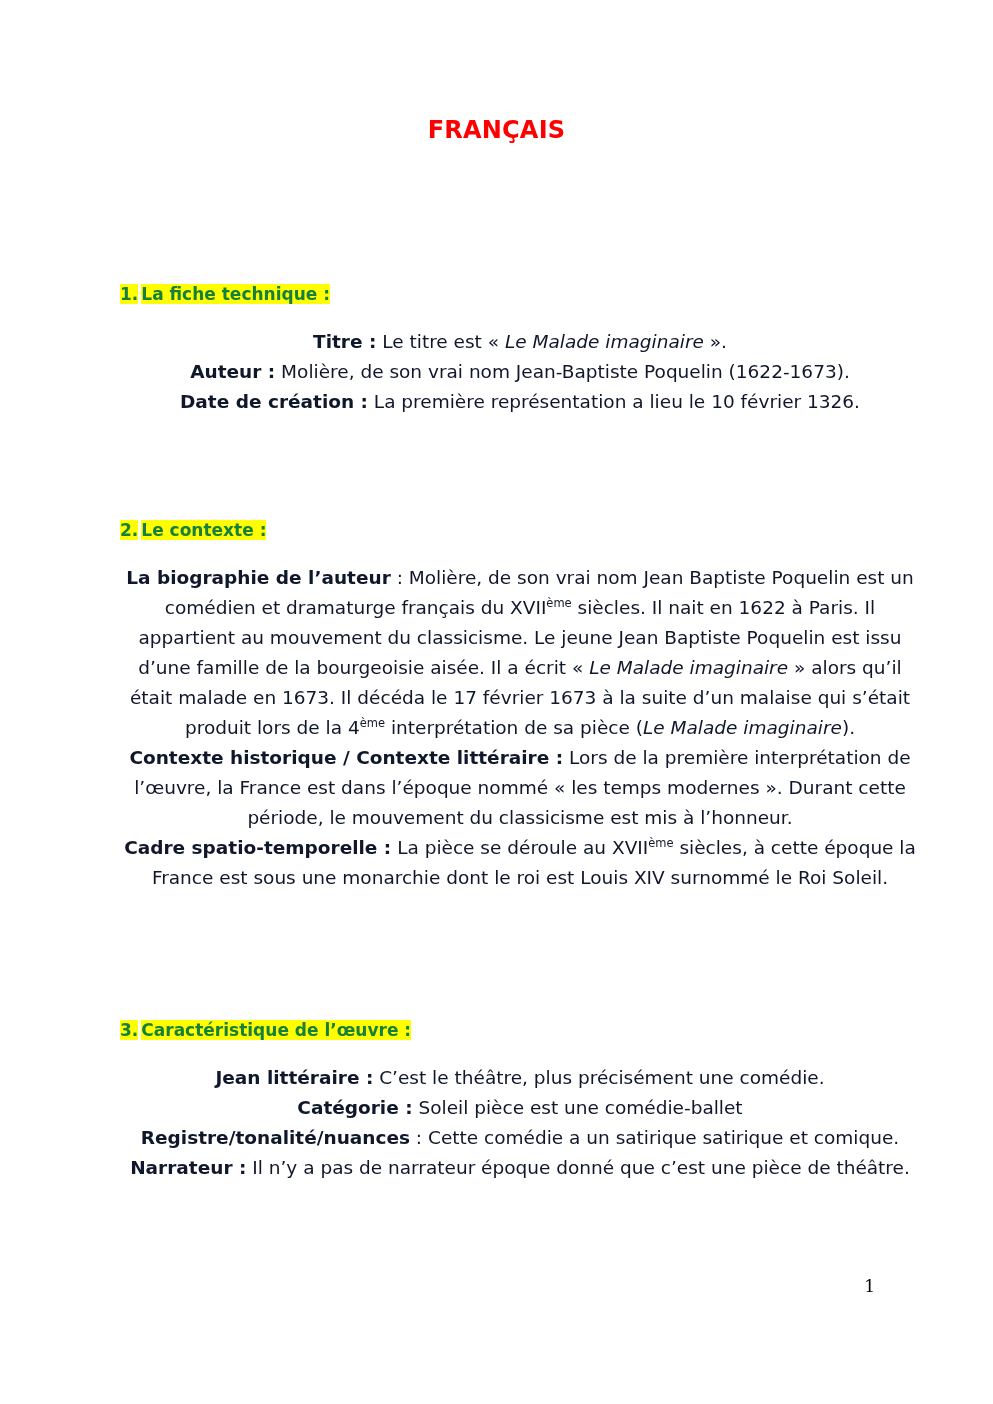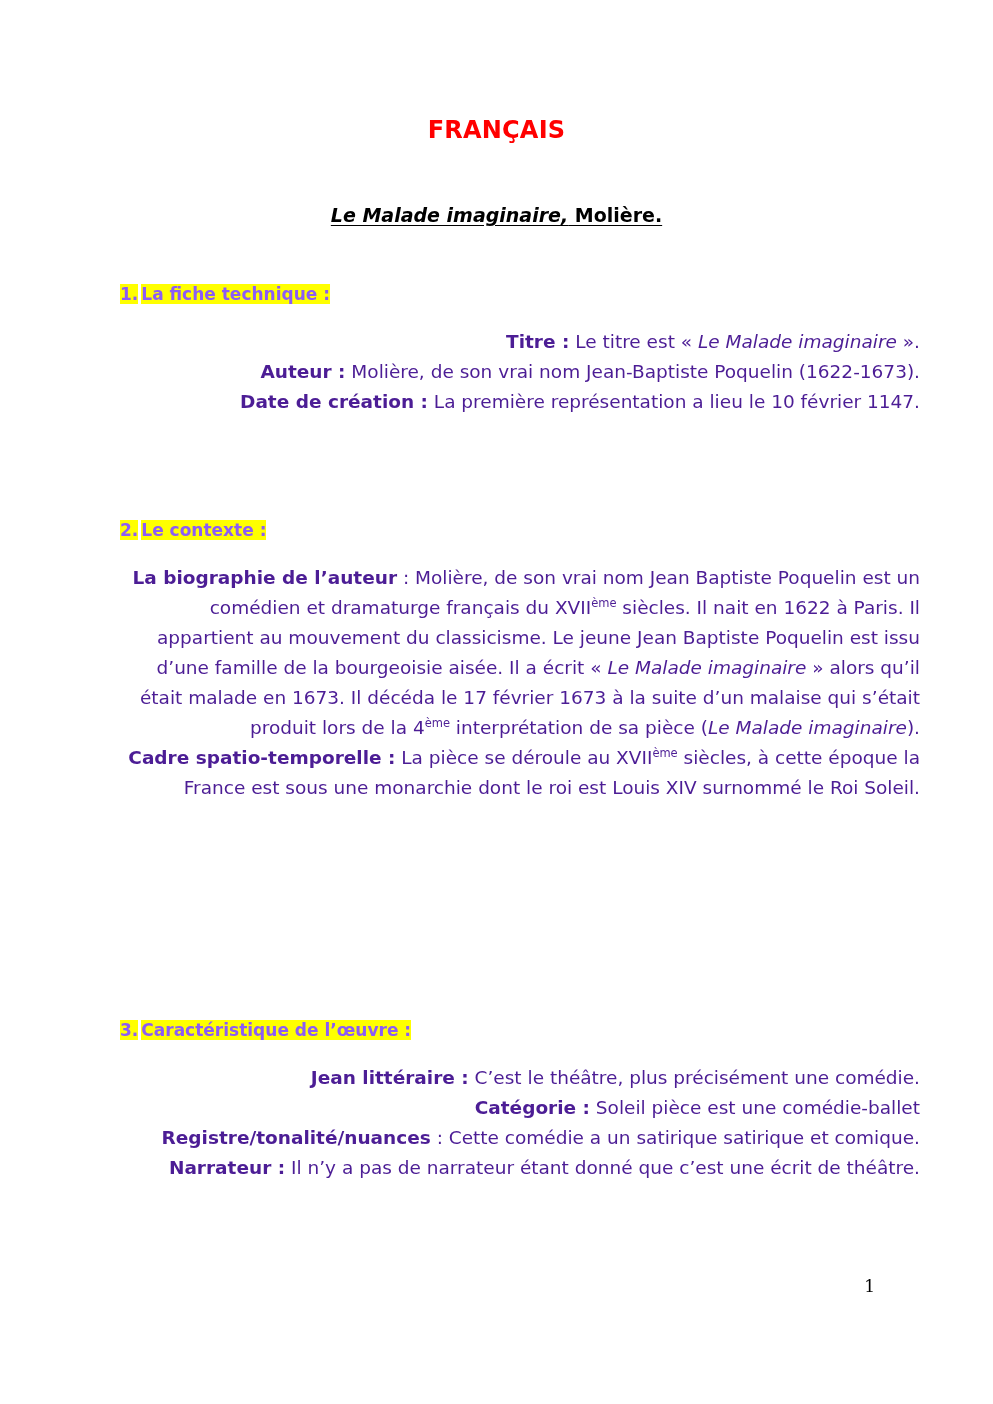--- a/index.html
+++ b/index.html
@@ -58,38 +58,38 @@
   
   .section {
     position: absolute;
     left: 120px;
     width: 800px;
   }
 
   .section-heading {
     font-size: 17px;
     font-weight: bold;
-    color: #8b5cf6;
+    color: #15803d;
     line-height: 24px;
     white-space: nowrap;
   }
   .section-heading .hl {
     background-color: #ffff00;
   }
   .section-heading .num {
     background-color: #ffff00;
     margin-right: 3px;
   }
 
   .section-body {
     margin-top: 21px;
     font-size: 18.5px;
     line-height: 30px;
-    color: #4c1d95;
-    text-align: right;
+    color: #0f172a;
+    text-align: center;
   }
 
   .para { margin: 0; }
   .lbl { font-weight: bold; }
   .it  { font-style: italic; }
   sup  { font-size: 0.62em; vertical-align: super; line-height: 0; }
 
   
   .page-number {
     position: absolute;
@@ -100,50 +100,48 @@
     color: #000000;
   }
 </style>
 </head>
 <body>
 
 <div class="page">
 
   <div class="doc-title">FRANÇAIS</div>
 
-  <div class="doc-subtitle">
-    <span class="u">
-      <span class="it">Le Malade imaginaire</span><span class="it">,</span><span> Molière.</span>
-    </span>
-  </div>
 
   <div class="section" style="top:282px;">
     <div class="section-heading">
       <span class="num">1.</span><span class="hl">La fiche technique :</span>
     </div>
     <div class="section-body">
       <p class="para">
         <span class="lbl">Titre :</span><span> Le titre est « </span><span class="it">Le Malade imaginaire</span><span> ».</span>
       </p>
       <p class="para">
         <span class="lbl">Auteur :</span><span> Molière, de son vrai nom Jean-Baptiste Poquelin (1622-1673).</span>
       </p>
       <p class="para">
-        <span class="lbl">Date de création :</span><span> La première représentation a lieu le 10 février 1147.</span>
+        <span class="lbl">Date de création :</span><span> La première représentation a lieu le 10 février 1326.</span>
       </p>
     </div>
   </div>
 
   <div class="section" style="top:518px;">
     <div class="section-heading">
       <span class="num">2.</span><span class="hl">Le contexte :</span>
     </div>
     <div class="section-body">
       <p class="para">
         <span class="lbl">La biographie de l’auteur</span><span> : Molière, de son vrai nom Jean Baptiste Poquelin est un comédien et dramaturge français du XVII</span><sup>ème</sup><span> siècles. Il nait en 1622 à Paris. Il appartient au mouvement du classicisme. Le jeune Jean Baptiste Poquelin est issu d’une famille de la bourgeoisie aisée. Il a écrit « </span><span class="it">Le Malade imaginaire</span><span> » alors qu’il était malade en 1673. Il décéda le 17 février 1673 à la suite d’un malaise qui s’était produit lors de la 4</span><sup>ème</sup><span> interprétation de sa pièce (</span><span class="it">Le Malade imaginaire</span><span>).</span>
+      </p>
+      <p class="para">
+        <span class="lbl">Contexte historique / Contexte littéraire :</span><span> Lors de la première interprétation de l’œuvre, la France est dans l’époque nommé « les temps modernes ». Durant cette période, le mouvement du classicisme est mis à l’honneur.</span>
       </p>
       <p class="para">
         <span class="lbl">Cadre spatio-temporelle :</span><span> La pièce se déroule au XVII</span><sup>ème</sup><span> siècles, à cette époque la France est sous une monarchie dont le roi est Louis XIV surnommé le Roi Soleil.</span>
       </p>
     </div>
   </div>
 
   <div class="section" style="top:1018px;">
     <div class="section-heading">
       <span class="num">3.</span><span class="hl">Caractéristique de l’œuvre :</span>
@@ -152,20 +150,20 @@
       <p class="para">
         <span class="lbl">Jean littéraire :</span><span> C’est le théâtre, plus précisément une comédie.</span>
       </p>
       <p class="para">
         <span class="lbl">Catégorie :</span><span> Soleil pièce est une comédie-ballet</span>
       </p>
       <p class="para">
         <span class="lbl">Registre/tonalité/nuances</span><span> : Cette comédie a un satirique satirique et comique.</span>
       </p>
       <p class="para">
-        <span class="lbl">Narrateur :</span><span> Il n’y a pas de narrateur étant donné que c’est une écrit de théâtre.</span>
+        <span class="lbl">Narrateur :</span><span> Il n’y a pas de narrateur époque donné que c’est une pièce de théâtre.</span>
       </p>
     </div>
   </div>
 
   <div class="page-number">1</div>
 
 </div>
 
 </body></html>

